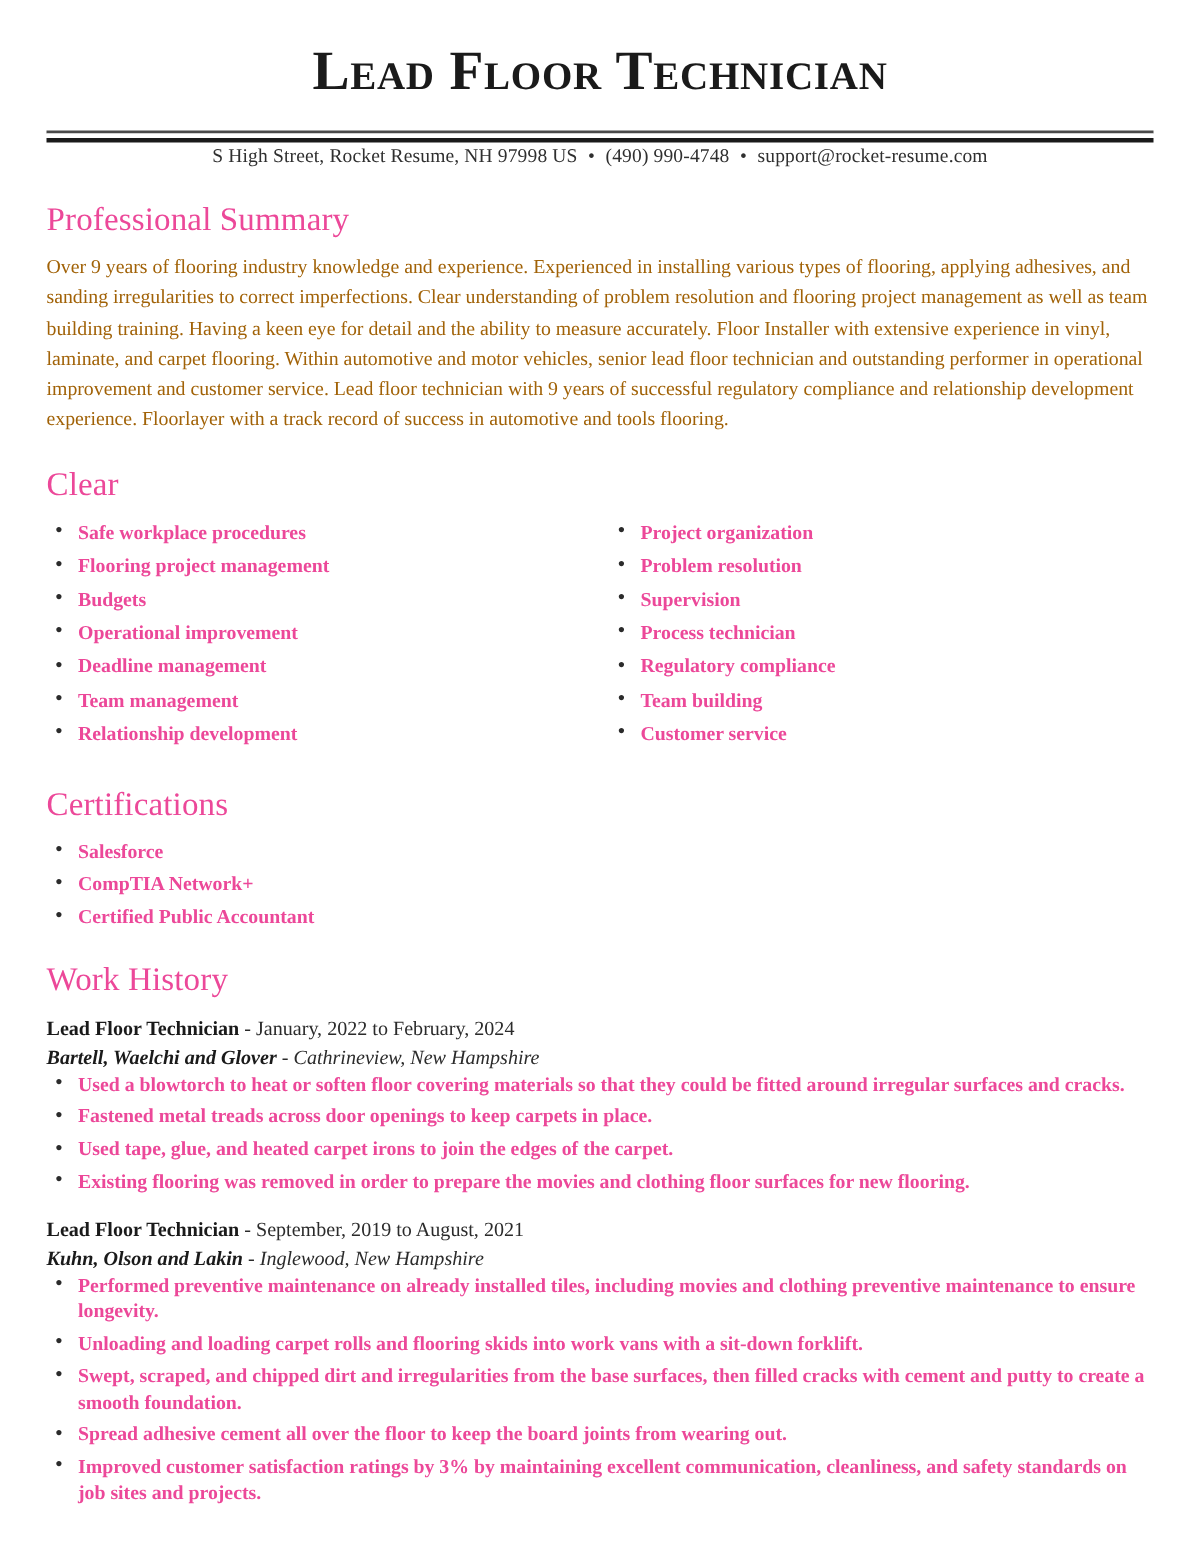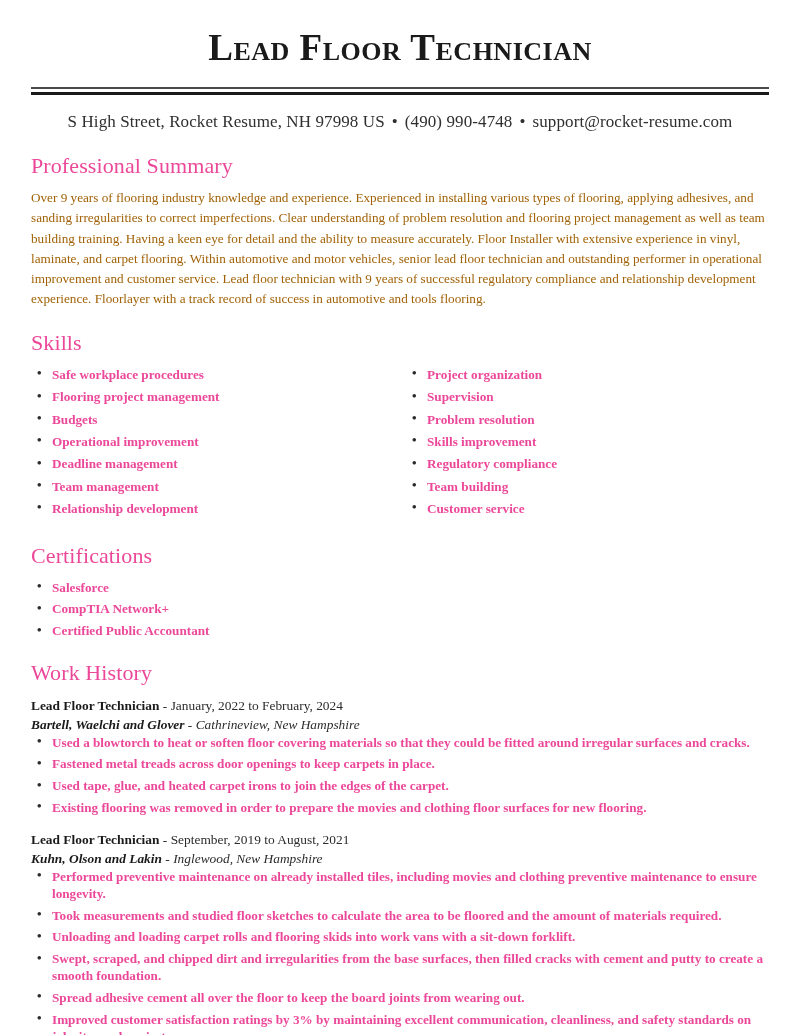--- a/index.html
+++ b/index.html
@@ -47,23 +47,23 @@
   .rule-gap {
     height: 3px;
     background: #ffffff;
   }
   .rule-thick {
     height: 3px;
     background: #1a1a1a;
   }
   .contact-line {
     text-align: center;
-    font-size: 17px;
+    font-size: 13px;
     color: #2f2f2f;
-    padding-top: 17px;
+    padding-top: 1px;
     letter-spacing: 0.1px;
   }
   .contact-sep {
     padding: 0 7px;
     color: #2f2f2f;
   }
 
   
   .section {
     margin-top: 20px;
@@ -190,39 +190,39 @@
   <div class="contact-line">
     <span>S High Street, Rocket Resume, NH 97998 US</span><span class="contact-sep">•</span><span>(490) 990-4748</span><span class="contact-sep">•</span><span>support@rocket-resume.com</span>
   </div>
 
   <div class="section">
     <h2 class="section-heading">Professional Summary</h2>
     <p class="summary-text">Over 9 years of flooring industry knowledge and experience. Experienced in installing various types of flooring, applying adhesives, and sanding irregularities to correct imperfections. Clear understanding of problem resolution and flooring project management as well as team building training. Having a keen eye for detail and the ability to measure accurately. Floor Installer with extensive experience in vinyl, laminate, and carpet flooring. Within automotive and motor vehicles, senior lead floor technician and outstanding performer in operational improvement and customer service. Lead floor technician with 9 years of successful regulatory compliance and relationship development experience. Floorlayer with a track record of success in automotive and tools flooring.</p>
   </div>
 
   <div class="section">
-    <h2 class="section-heading">Skills</h2>
+    <h2 class="section-heading">Clear</h2>
     <div class="skills-cols">
       <div class="skills-col left">
         <ul class="bullets">
           <li>Safe workplace procedures</li>
           <li>Flooring project management</li>
           <li>Budgets</li>
           <li>Operational improvement</li>
           <li>Deadline management</li>
           <li>Team management</li>
           <li>Relationship development</li>
         </ul>
       </div>
       <div class="skills-col right">
         <ul class="bullets">
           <li>Project organization</li>
+          <li>Problem resolution</li>
           <li>Supervision</li>
-          <li>Problem resolution</li>
-          <li>Skills improvement</li>
+          <li>Process technician</li>
           <li>Regulatory compliance</li>
           <li>Team building</li>
           <li>Customer service</li>
         </ul>
       </div>
     </div>
   </div>
 
   <div class="section">
     <h2 class="section-heading">Certifications</h2>
@@ -253,21 +253,20 @@
 
     <div class="job">
       <div class="job-line-1">
         <span class="job-title">Lead Floor Technician</span><span class="dash"> - </span><span class="job-dates">September, 2019 to August, 2021</span>
       </div>
       <div class="job-line-2">
         <span class="job-company">Kuhn, Olson and Lakin</span><span class="dash"> - </span><span class="job-location">Inglewood, New Hampshire</span>
       </div>
       <ul class="bullets job-bullets">
         <li>Performed preventive maintenance on already installed tiles, including movies and clothing preventive maintenance to ensure longevity.</li>
-        <li>Took measurements and studied floor sketches to calculate the area to be floored and the amount of materials required.</li>
         <li>Unloading and loading carpet rolls and flooring skids into work vans with a sit-down forklift.</li>
         <li>Swept, scraped, and chipped dirt and irregularities from the base surfaces, then filled cracks with cement and putty to create a smooth foundation.</li>
         <li>Spread adhesive cement all over the floor to keep the board joints from wearing out.</li>
         <li>Improved customer satisfaction ratings by 3% by maintaining excellent communication, cleanliness, and safety standards on job sites and projects.</li>
 
       </ul>
     </div>
 
   </div>
 

